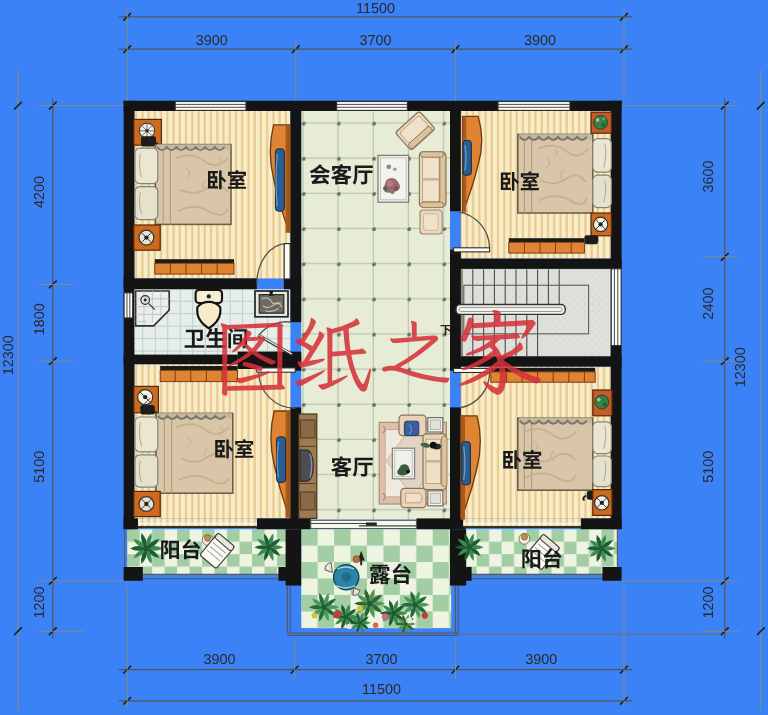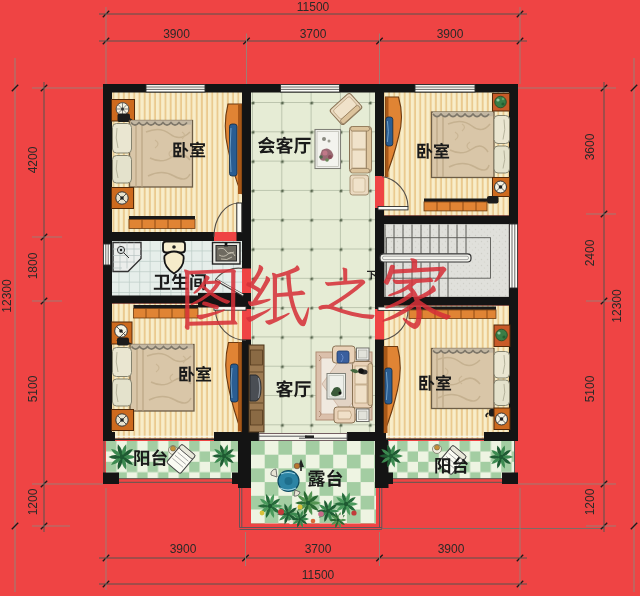--- a/index.html
+++ b/index.html
@@ -1,14 +1,14 @@
 <!DOCTYPE html>
 <html><head><meta charset="utf-8"><style>
 html,body{margin:0;padding:0;background:#f8f4df;}
-.page{position:relative;width:640px;height:596px;background:#ef4444;overflow:hidden;
+.page{position:relative;width:640px;height:596px;background:#3b82f6;overflow:hidden;
 font-family:"Liberation Sans",sans-serif;}
 </style></head><body>
 <div class="page">
 <svg width="640" height="596" viewBox="0 0 640 596" font-family="Liberation Sans, sans-serif">
 <defs>
 <pattern id="pStripe" width="5.2" height="8" patternUnits="userSpaceOnUse">
  <rect width="5.2" height="8" fill="#f8edc9"></rect>
           <rect x="3.3" width="1.9" height="8" fill="#eaca8f"></rect>
 </pattern>
 <pattern id="pHall" width="29.3" height="29.3" patternUnits="userSpaceOnUse" x="253" y="103">

